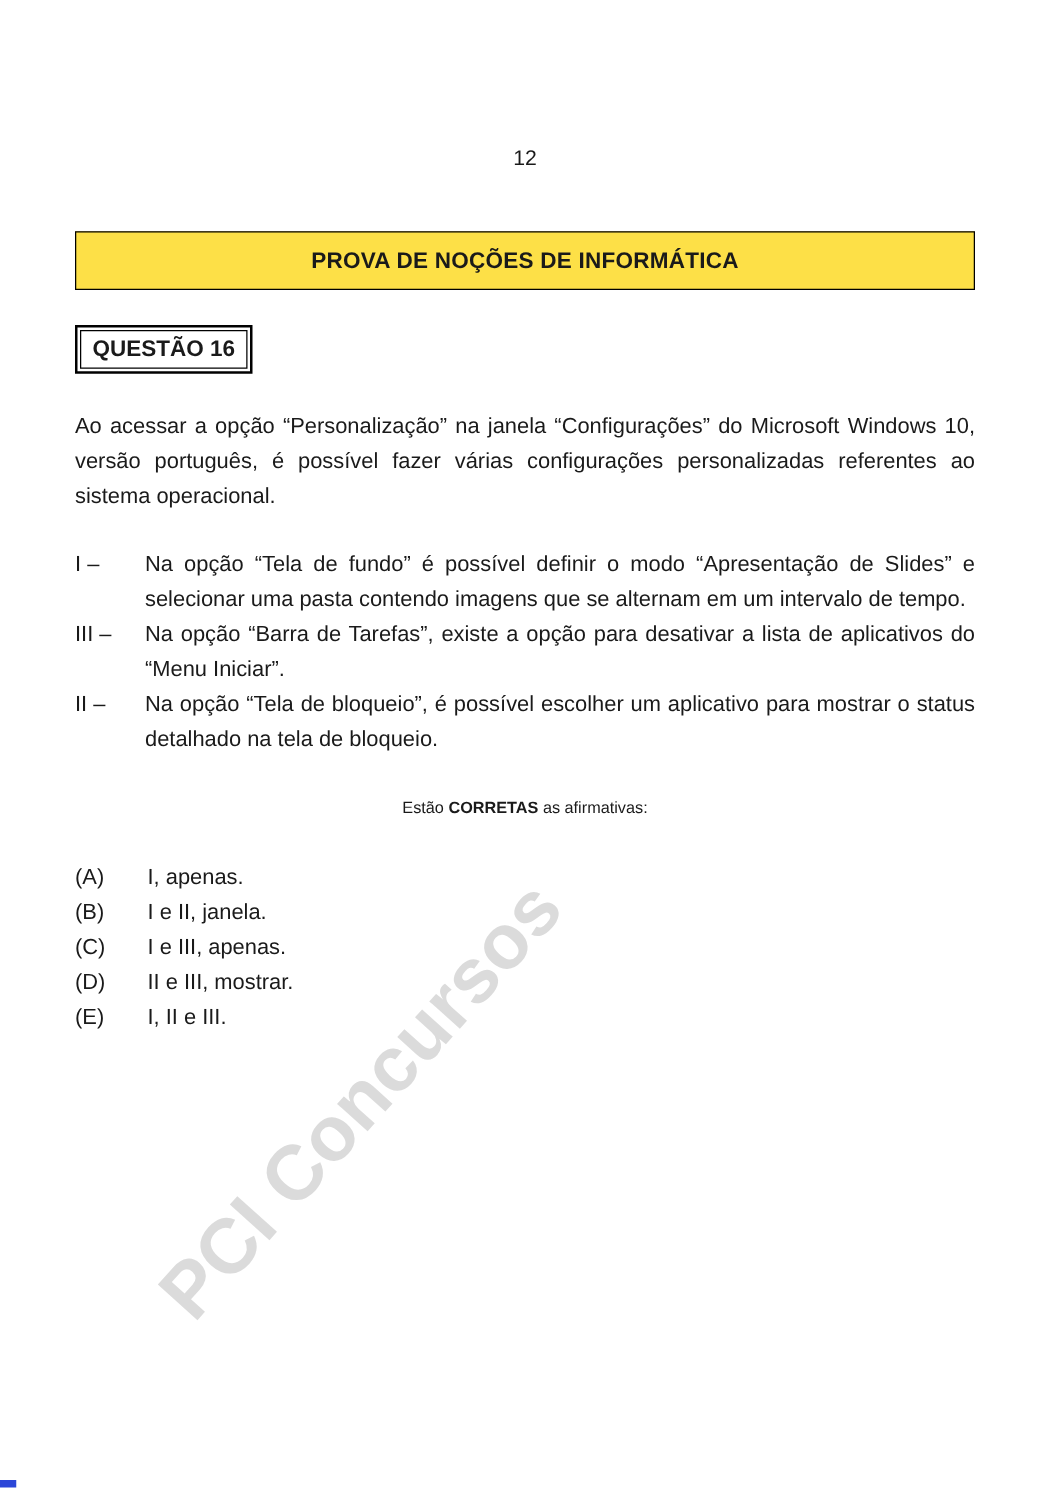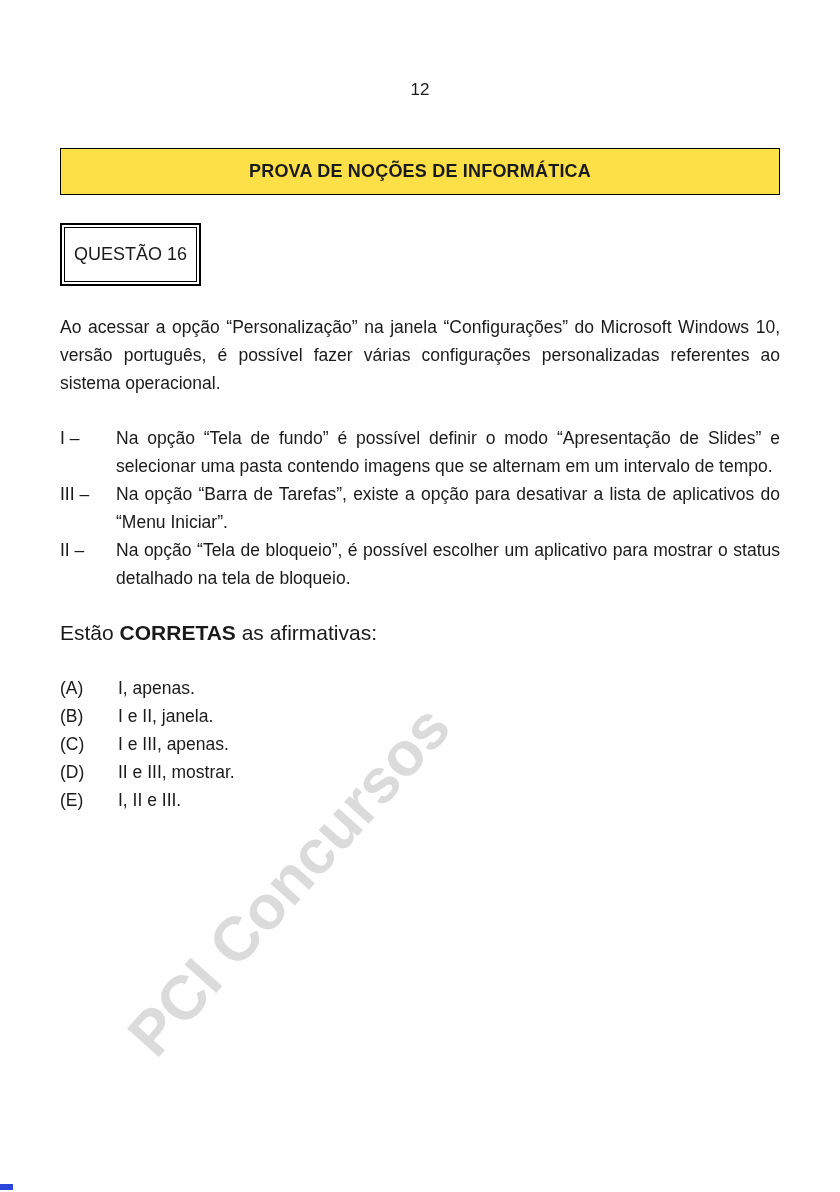--- a/index.html
+++ b/index.html
@@ -12,20 +12,21 @@
     position: relative;
     width: 840px;
     height: 1192px;
     background: #ffffff;
     overflow: hidden;
   }
   .content {
     position: relative;
     z-index: 2;
     padding: 0 60px;
+    margin-top: 37px;
   }
   .page-number {
     padding-top: 80px;
     text-align: center;
     font-size: 17px;
   }
   .header-box {
     margin-top: 48px;
     background: #fde047;
     border: 1px solid #000;
@@ -37,22 +38,22 @@
   }
   .questao-outer {
     display: inline-block;
     margin-top: 28px;
     border: 2px solid #000;
     padding: 2px;
     background: #fff;
   }
   .questao-inner {
     border: 1px solid #000;
-    padding: 16px 9px;
-    font-weight: normal;
+    padding: 4px 9px;
+    font-weight: bold;
     font-size: 18px;
   }
   .para {
     margin-top: 27px;
     font-size: 17.5px;
     line-height: 28px;
     text-align: justify;
   }
   .statements {
     margin-top: 27px;
@@ -66,22 +67,23 @@
   .statement .numeral {
     width: 56px;
     flex: 0 0 56px;
   }
   .statement .stext {
     flex: 1;
     text-align: justify;
   }
   .prompt {
     margin-top: 27px;
-    font-size: 21px;
+    font-size: 13px;
     line-height: 28px;
+    text-align: center;
   }
   .prompt .bold { font-weight: bold; }
   .options {
     margin-top: 27px;
     font-size: 17.5px;
     line-height: 28px;
   }
   .option {
     display: flex;
     align-items: flex-start;

